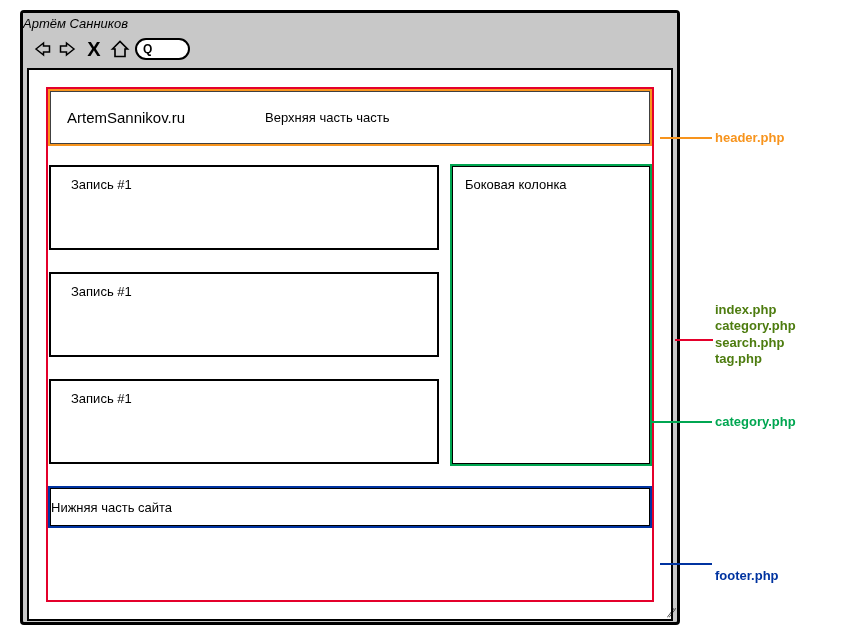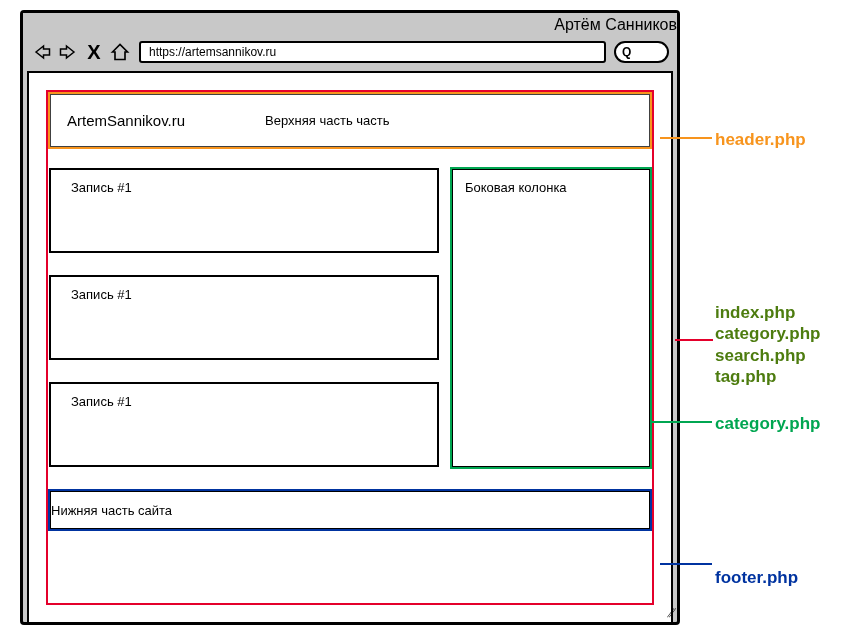--- a/index.html
+++ b/index.html
@@ -10,24 +10,25 @@
       left: 20px;
       top: 10px;
       width: 660px;
       height: 615px;
       background: #c8c8c8;
       border: 3px solid #000;
       border-radius: 4px;
     }
     
     .browser-title {
-      text-align: right;
-      font-size: 16px;
+      text-align: left;
+      font-size: 13px;
       padding: 3px 0;
       background: #c8c8c8;
+      font-style: italic;
     }
     
     .browser-toolbar {
       display: flex;
       align-items: center;
       padding: 4px 8px;
       gap: 4px;
       background: #c8c8c8;
     }
     
@@ -179,21 +180,21 @@
       bottom: 2px;
       font-size: 12px;
       font-style: italic;
       color: #000;
       transform: skewX(-10deg);
     }
     
     .label {
       position: absolute;
       font-weight: bold;
-      font-size: 17px;
+      font-size: 13px;
       white-space: nowrap;
     }
     
     .label-header { color: #f7941d; left: 715px; top: 130px; }
     .label-index { color: #4d7c0f; left: 715px; top: 302px; }
     .label-sidebar { color: #00a651; left: 715px; top: 414px; }
     .label-footer { color: #0033a0; left: 715px; top: 568px; }
     
     .connector {
       position: absolute;
@@ -225,21 +226,20 @@
       <svg viewBox="0 0 24 24">
           <path d="M20 12 L10 4 L10 8 L2 8 L2 16 L10 16 L10 20 Z" fill="none" stroke="#000" stroke-width="2"></path>
         </svg>
     </span>
     <span class="nav-icon" style="font-size:20px;font-weight:900;">X</span>
     <span class="nav-icon">
       <svg viewBox="0 0 24 24" width="20" height="20">
           <path d="M3 12 L12 3 L21 12 L18 12 L18 21 L6 21 L6 12 Z" fill="none" stroke="#000" stroke-width="2"></path>
         </svg>
     </span>
-    <input class="url-bar" value="https://artemsannikov.ru" style="">
     <div class="search-box">
       <span>Q</span>
     </div>
   </div>
 
   <div class="page-content">
     <div class="red-outline"></div>
 
     <div class="header-box">
       <div class="orange-outline"></div>

